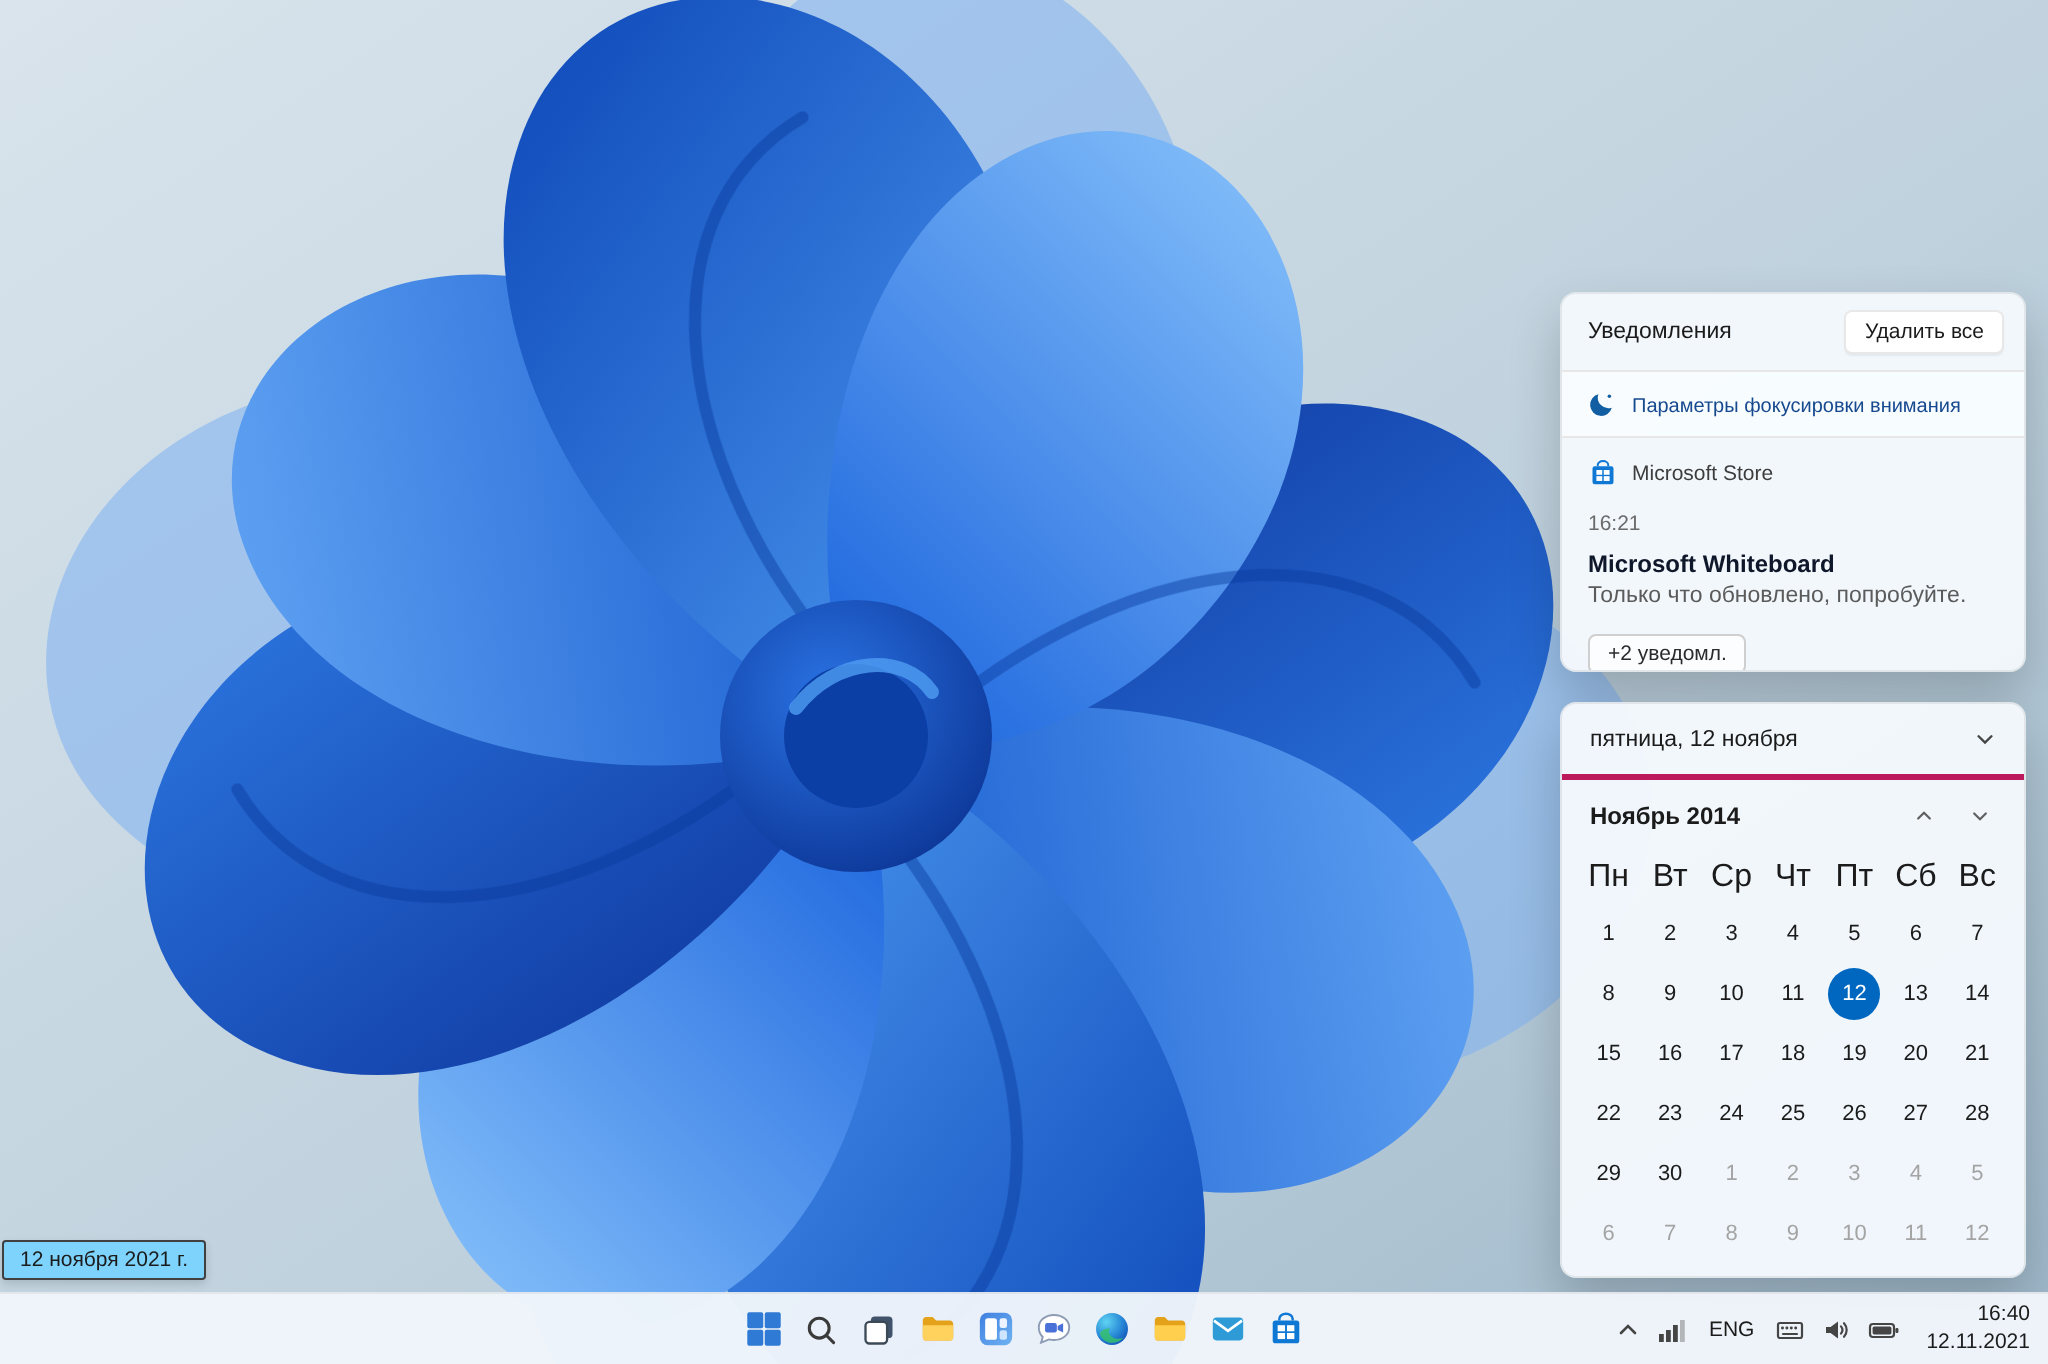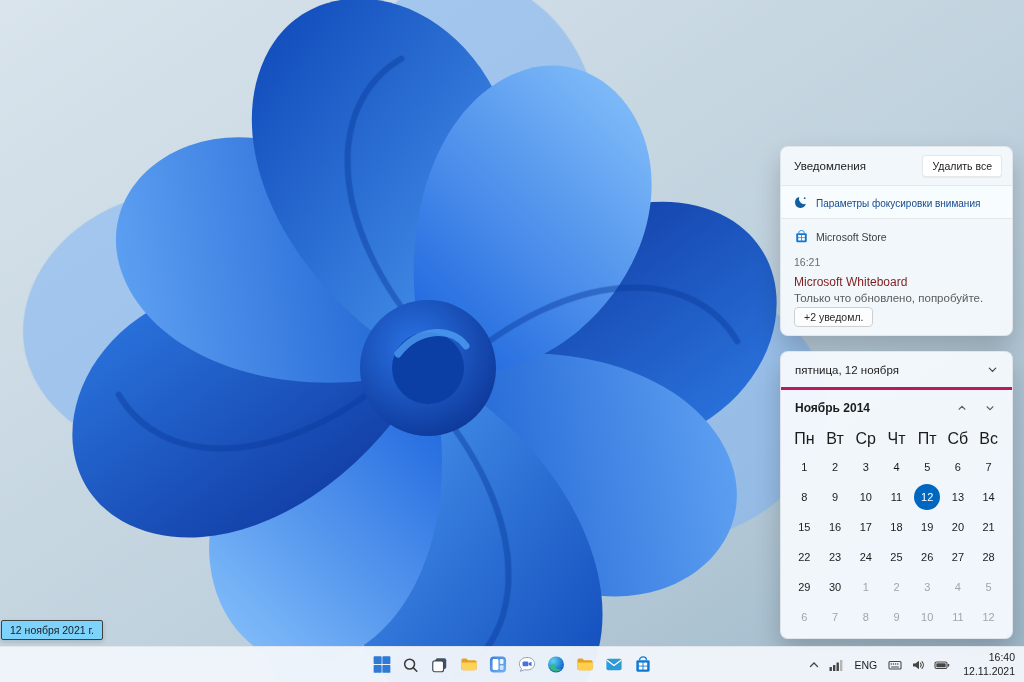--- a/index.html
+++ b/index.html
@@ -23,23 +23,23 @@
                border-radius:4px; padding:4px 9px; box-shadow:0 1px 1px rgba(0,0,0,.06); }
 
   .focus-row { display:flex; align-items:flex-end; gap:8px; padding:9px 13px;
                border-top:1px solid #e7e7e7; border-bottom:1px solid #e7e7e7;
                color:#17498f; font-size:10px; background:rgba(251,253,255,.65); }
 
   .notif-body { padding:10px 13px 0; }
   .app-row { display:flex; align-items:center; gap:7px; }
   .app-name { font-size:10.5px; color:#3d3d3d; }
   .notif-time { margin-top:12px; font-size:10.5px; color:#6b6b6b; }
-  .notif-item-title { margin-top:7px; font-size:12px; font-weight:normal; color:#7f1d1d; }
+  .notif-item-title { margin-top:7px; font-size:12px; font-weight:bold; color:#0f172a; }
   .notif-item-body { margin-top:3px; font-size:11.5px; color:#5b5b5b; }
-  .more-btn { margin-top:3px; font-size:10.5px; color:#2b2b2b; background:#fcfdfe;
+  .more-btn { margin-top:13px; font-size:10.5px; color:#2b2b2b; background:#fcfdfe;
               border:1px solid #cfcfcf; border-radius:4px; padding:3px 9px; }
 
   
   .cal-header { display:flex; justify-content:space-between; align-items:center;
                 height:38px; padding:0 6px 0 14px; border-bottom:3px solid #be185d; font-size:11.5px; }
   .icon-btn { width:28px; height:26px; display:flex; align-items:center; justify-content:center; border-radius:4px; }
   .cal-month-row { display:flex; justify-content:space-between; align-items:center;
                    height:36px; padding:0 8px 0 14px; font-size:12px; font-weight:bold; }
   .cal-nav { display:flex; }
   .cal-weekdays { display:grid; grid-template-columns:repeat(7,1fr); padding:0 8px; height:26px;

